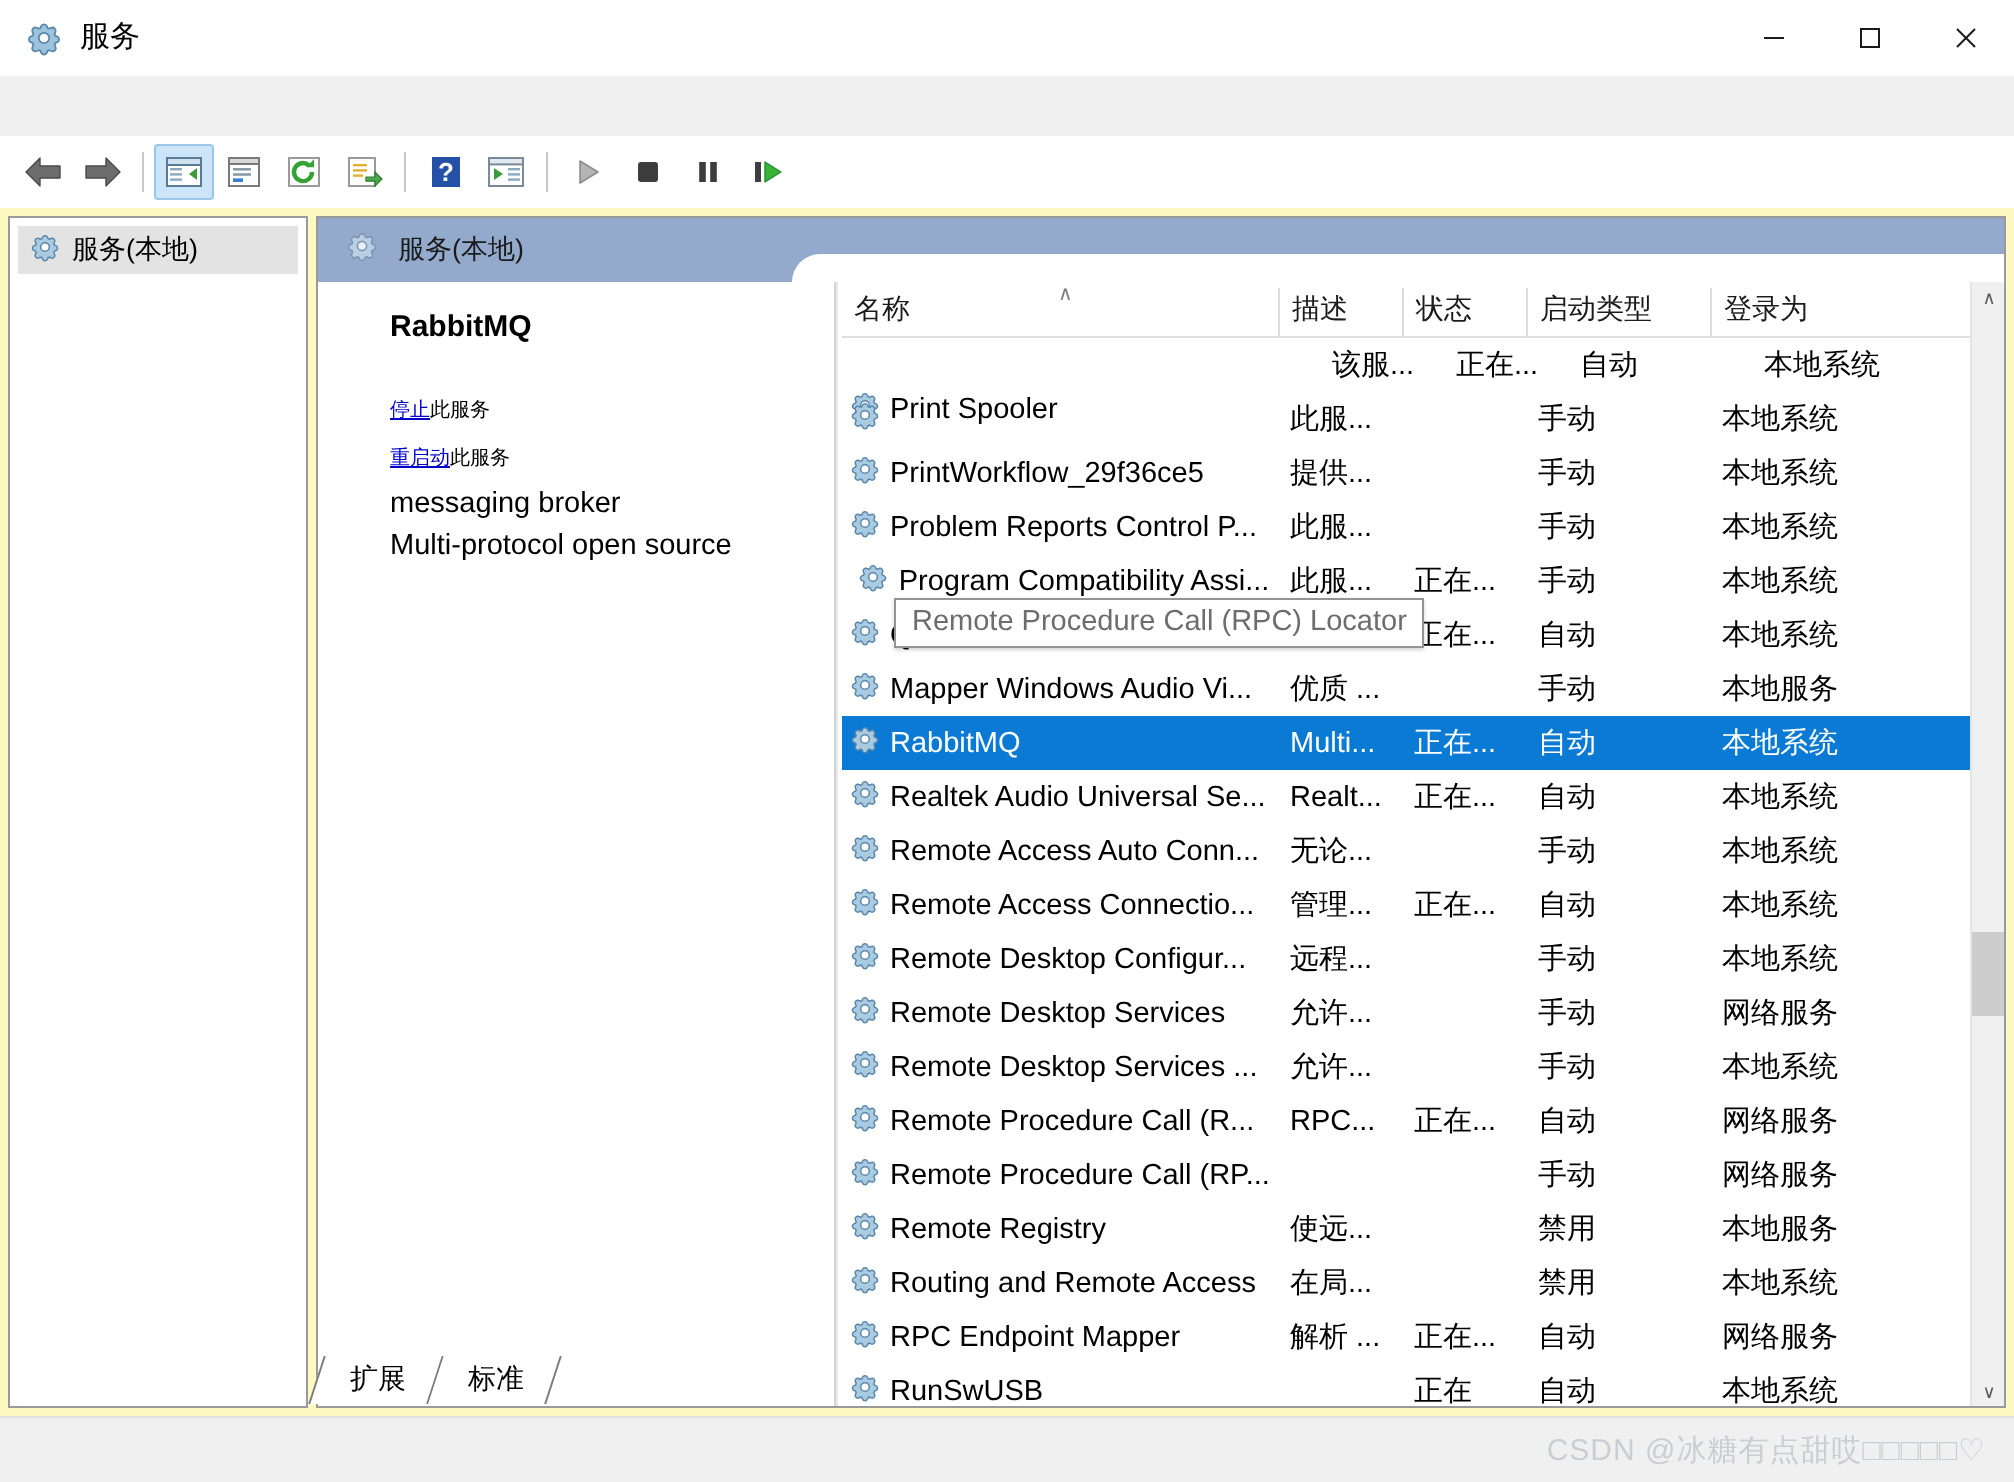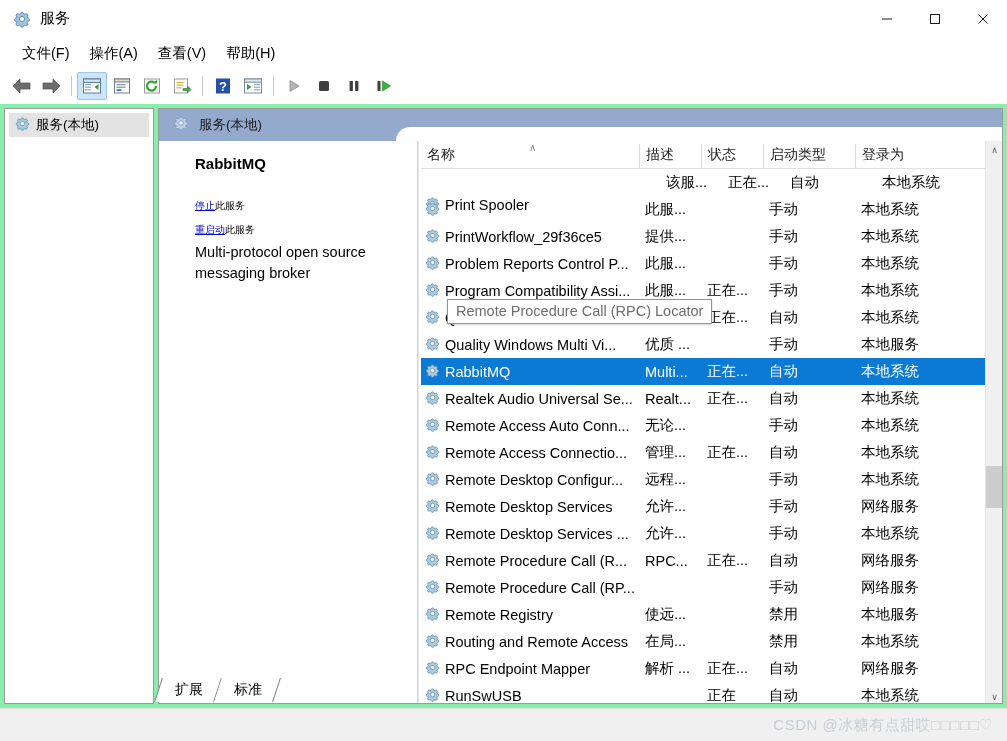--- a/index.html
+++ b/index.html
@@ -73,21 +73,21 @@
   .tb-btn.active { background: #cce4f7; border-color: #9cc7e8; }
   .tb-sep {
     width: 1px; height: 20px; background: #c8c8c8;
     margin: 0 5px;
   }
 
   
   .body-area {
     position: absolute; left: 0; top: 104px;
     width: 1007px; height: 604px;
-    background: #86efac;
+    background: #fef9c3;
   }
 
   
   .tree-pane {
     position: absolute; left: 4px; top: 4px;
     width: 150px; height: 596px;
     background: #ffffff;
     border: 1px solid #9a9a9a;
     overflow: hidden;
   }
@@ -300,26 +300,20 @@
       </div>
       <div class="win-btn close">
         <svg width="12" height="12" viewBox="0 0 12 12">
             <line x1="1.5" y1="1.5" x2="10.5" y2="10.5" stroke="currentColor" stroke-width="1"></line>
             <line x1="10.5" y1="1.5" x2="1.5" y2="10.5" stroke="currentColor" stroke-width="1"></line>
           </svg>
       </div>
     </div>
   </div>
 
-  <div class="menubar">
-    <div class="menu-item">文件(F)</div>
-    <div class="menu-item">操作(A)</div>
-    <div class="menu-item">查看(V)</div>
-    <div class="menu-item">帮助(H)</div>
-  </div>
 
   <div class="toolbar">
     <div class="tb-btn">
       <svg width="21" height="18" viewBox="0 0 21 18">
           <path d="M9 2 L2 9 L9 16 L9 12 L19 12 L19 6 L9 6 Z" fill="#6d6d6d" stroke="#4a4a4a" stroke-width="0.7" stroke-linejoin="round"></path>
         </svg>
     </div>
     <div class="tb-btn">
       <svg width="21" height="18" viewBox="0 0 21 18">
           <path d="M12 2 L19 9 L12 16 L12 12 L2 12 L2 6 L12 6 Z" fill="#6d6d6d" stroke="#4a4a4a" stroke-width="0.7" stroke-linejoin="round"></path>
@@ -433,22 +427,22 @@
       <div class="pane-split">
 
         <div class="detail-col">
           <div class="detail-title">RabbitMQ</div>
           <div class="detail-link">
             <a>停止</a><span>此服务</span>
           </div>
           <div class="detail-link">
             <a>重启动</a><span>此服务</span>
           </div>
+          <div class="detail-desc-body">messaging broker</div>
           <div class="detail-desc-body">Multi-protocol open source</div>
-          <div class="detail-desc-body">messaging broker</div>
         </div>
 
         <div class="split-line"></div>
 
         <div class="list-col">
           <div class="lc-inner">
             <div class="col-head" id="col-head">
                 <div class="ch" style="width: 218px;">
                   <span>名称</span>
                   <span class="sort-arrow">∧</span>
@@ -512,21 +506,21 @@
                         <circle cx="9" cy="9" r="2.6" fill="#ffffff" stroke="#5b86a8" stroke-width="0.9"></circle>
                       </svg></span>
                     <span class="nm">Problem Reports Control P...</span>
                   </div>
                   <div class="cell" style="width: 62px;">此服...</div>
                   <div class="cell" style="width: 62px;"></div>
                   <div class="cell" style="width: 92px;">手动</div>
                   <div class="cell" style="width: 100px;">本地系统</div>
                 </div>
                 <div class="row">
-                  <div class="cell c-name" style="width: 218px;">
+                  <div class="cell c-name" style="width: 218px; justify-content: center;">
                     <span><svg width="15" height="15" viewBox="0 0 18 18">
                         <path d="M9 2.2a1.6 1.6 0 0 1 1.5 1l.3.8 1 .3.8-.4a1.6 1.6 0 0 1 1.8.4 1.6 1.6 0 0 1 .3 1.8l-.4.8.4 1 .8.3a1.6 1.6 0 0 1 0 3l-.8.3-.4 1 .4.8a1.6 1.6 0 0 1-2.1 2.2l-.8-.4-1 .3-.3.8a1.6 1.6 0 0 1-3 0l-.3-.8-1-.3-.8.4a1.6 1.6 0 0 1-2.1-2.2l.4-.8-.4-1-.8-.3a1.6 1.6 0 0 1 0-3l.8-.3.4-1-.4-.8A1.6 1.6 0 0 1 5.4 3.9l.8.4 1-.3.3-.8A1.6 1.6 0 0 1 9 2.2z" fill="#a9cbe2" stroke="#5b86a8" stroke-width="0.9"></path>
                         <circle cx="9" cy="9" r="2.6" fill="#ffffff" stroke="#5b86a8" stroke-width="0.9"></circle>
                       </svg></span>
                     <span class="nm">Program Compatibility Assi...</span>
                   </div>
                   <div class="cell" style="width: 62px;">此服...</div>
                   <div class="cell" style="width: 62px;">正在...</div>
                   <div class="cell" style="width: 92px;">手动</div>
                   <div class="cell" style="width: 100px;">本地系统</div>
@@ -543,21 +537,21 @@
                   <div class="cell" style="width: 62px;">正在...</div>
                   <div class="cell" style="width: 92px;">自动</div>
                   <div class="cell" style="width: 100px;">本地系统</div>
                 </div>
                 <div class="row">
                   <div class="cell c-name" style="width: 218px;">
                     <span><svg width="15" height="15" viewBox="0 0 18 18">
                         <path d="M9 2.2a1.6 1.6 0 0 1 1.5 1l.3.8 1 .3.8-.4a1.6 1.6 0 0 1 1.8.4 1.6 1.6 0 0 1 .3 1.8l-.4.8.4 1 .8.3a1.6 1.6 0 0 1 0 3l-.8.3-.4 1 .4.8a1.6 1.6 0 0 1-2.1 2.2l-.8-.4-1 .3-.3.8a1.6 1.6 0 0 1-3 0l-.3-.8-1-.3-.8.4a1.6 1.6 0 0 1-2.1-2.2l.4-.8-.4-1-.8-.3a1.6 1.6 0 0 1 0-3l.8-.3.4-1-.4-.8A1.6 1.6 0 0 1 5.4 3.9l.8.4 1-.3.3-.8A1.6 1.6 0 0 1 9 2.2z" fill="#a9cbe2" stroke="#5b86a8" stroke-width="0.9"></path>
                         <circle cx="9" cy="9" r="2.6" fill="#ffffff" stroke="#5b86a8" stroke-width="0.9"></circle>
                       </svg></span>
-                    <span class="nm">Quality Windows Multi Vi...</span>
+                    <span class="nm">Mapper Windows Audio Vi...</span>
                   </div>
                   <div class="cell" style="width: 62px;">优质 ...</div>
                   <div class="cell" style="width: 62px;"></div>
                   <div class="cell" style="width: 92px;">手动</div>
                   <div class="cell" style="width: 100px;">本地服务</div>
                 </div>
                 <div class="row selected">
                   <div class="cell c-name" style="width: 218px;">
                     <span><svg width="15" height="15" viewBox="0 0 18 18">
                         <path d="M9 2.2a1.6 1.6 0 0 1 1.5 1l.3.8 1 .3.8-.4a1.6 1.6 0 0 1 1.8.4 1.6 1.6 0 0 1 .3 1.8l-.4.8.4 1 .8.3a1.6 1.6 0 0 1 0 3l-.8.3-.4 1 .4.8a1.6 1.6 0 0 1-2.1 2.2l-.8-.4-1 .3-.3.8a1.6 1.6 0 0 1-3 0l-.3-.8-1-.3-.8.4a1.6 1.6 0 0 1-2.1-2.2l.4-.8-.4-1-.8-.3a1.6 1.6 0 0 1 0-3l.8-.3.4-1-.4-.8A1.6 1.6 0 0 1 5.4 3.9l.8.4 1-.3.3-.8A1.6 1.6 0 0 1 9 2.2z" fill="#a9cbe2" stroke="#5b86a8" stroke-width="0.9"></path>

